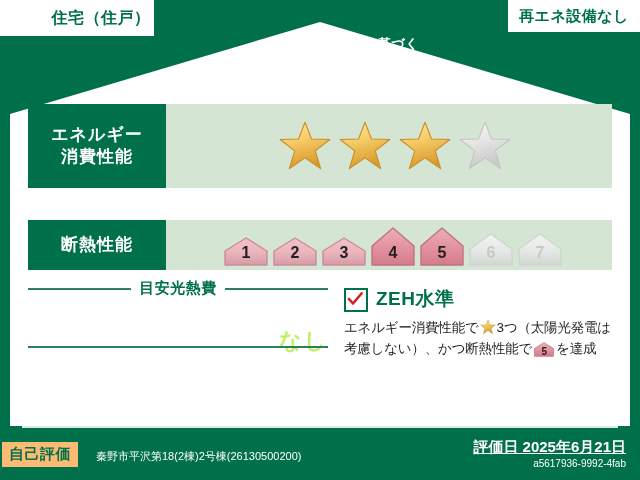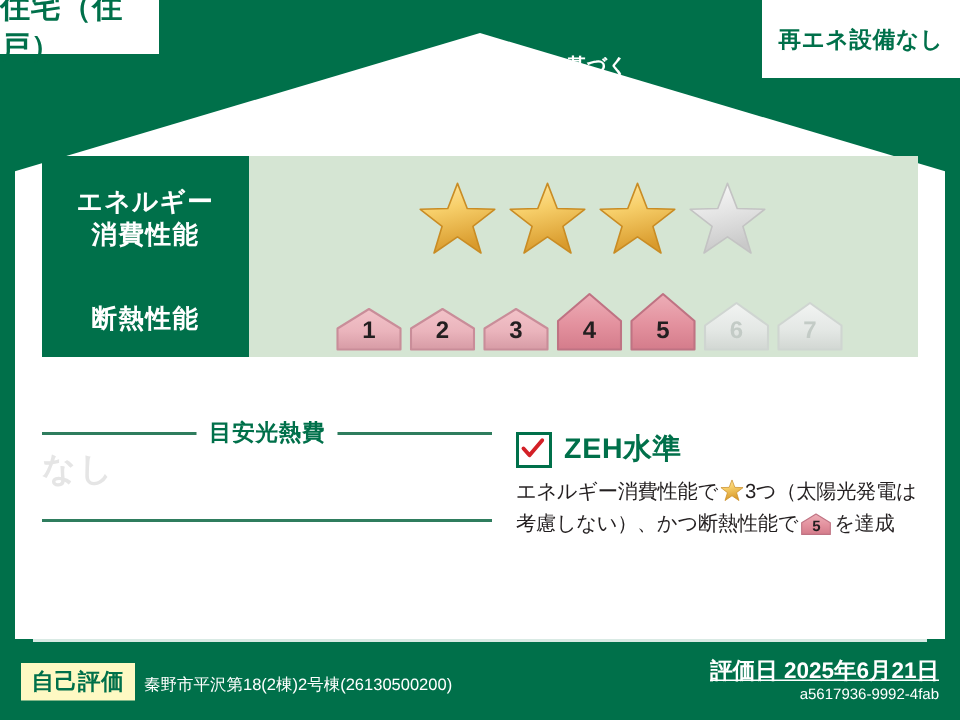--- a/index.html
+++ b/index.html
@@ -30,25 +30,26 @@
     font-weight: bold;
     display: flex;
     align-items: center;
     justify-content: center;
     letter-spacing: 0.5px;
     z-index: 6;
   }
   #tag-left {
     left: 0; top: 0;
     width: 106px; height: 36px;
-    font-size: 20px;
+    font-size: 16px;
+    padding-left: 48px;
   }
   #tag-right {
     right: 0; top: 0;
-    width: 132px; height: 52px;
+    width: 132px; height: 32px;
     font-size: 15px;
   }
 
   
   #heading {
     position: absolute;
     top: 36px; left: 0;
     width: 640px;
     text-align: center;
     z-index: 5;
@@ -97,21 +98,21 @@
   
   .perf-row {
     position: absolute;
     left: 18px;
     width: 584px;
     background: #d5e5d3;
     display: flex;
     align-items: stretch;
   }
   #row-energy { top: 0px;  height: 84px; }
-  #row-insul  { top: 84px; height: 50px; }
+  #row-insul  { top: 116px; height: 50px; }
 
   .perf-label {
     background: #00704a;
     color: #ffffff;
     font-weight: bold;
     display: flex;
     flex-direction: column;
     align-items: center;
     justify-content: center;
     flex: 0 0 138px;
@@ -181,22 +182,23 @@
     height: 2px;
     background: #2f7d5e;
   }
   #cost-title {
     font-size: 15px;
     font-weight: bold;
     letter-spacing: 0.5px;
     white-space: nowrap;
   }
   #cost-value {
-    text-align: left;
-    color: #e5e5e5;
+    margin-top: 28px;
+    text-align: right;
+    color: #bef264;
     font-size: 22px;
     font-weight: bold;
     letter-spacing: 2px;
   }
   #cost-bottom-rule {
     position: absolute;
     left: 18px;
     top: 242px;
     width: 300px;
     height: 2px;
@@ -255,22 +257,22 @@
   }
   #footer-rule {
     position: absolute;
     left: 22px; top: 0;
     width: 596px; height: 2px;
     background: #ffffff;
     opacity: .85;
   }
   #selfeval-badge {
     position: absolute;
-    left: 14px; top: 16px;
-    background: #fef9c3;
+    left: 2px; top: 16px;
+    background: #fdba74;
     color: #00704a;
     font-weight: bold;
     font-size: 15px;
     padding: 3px 7px;
     letter-spacing: 0.5px;
   }
   #building-name {
     position: absolute;
     left: 96px; top: 23px;
     color: #ffffff;

